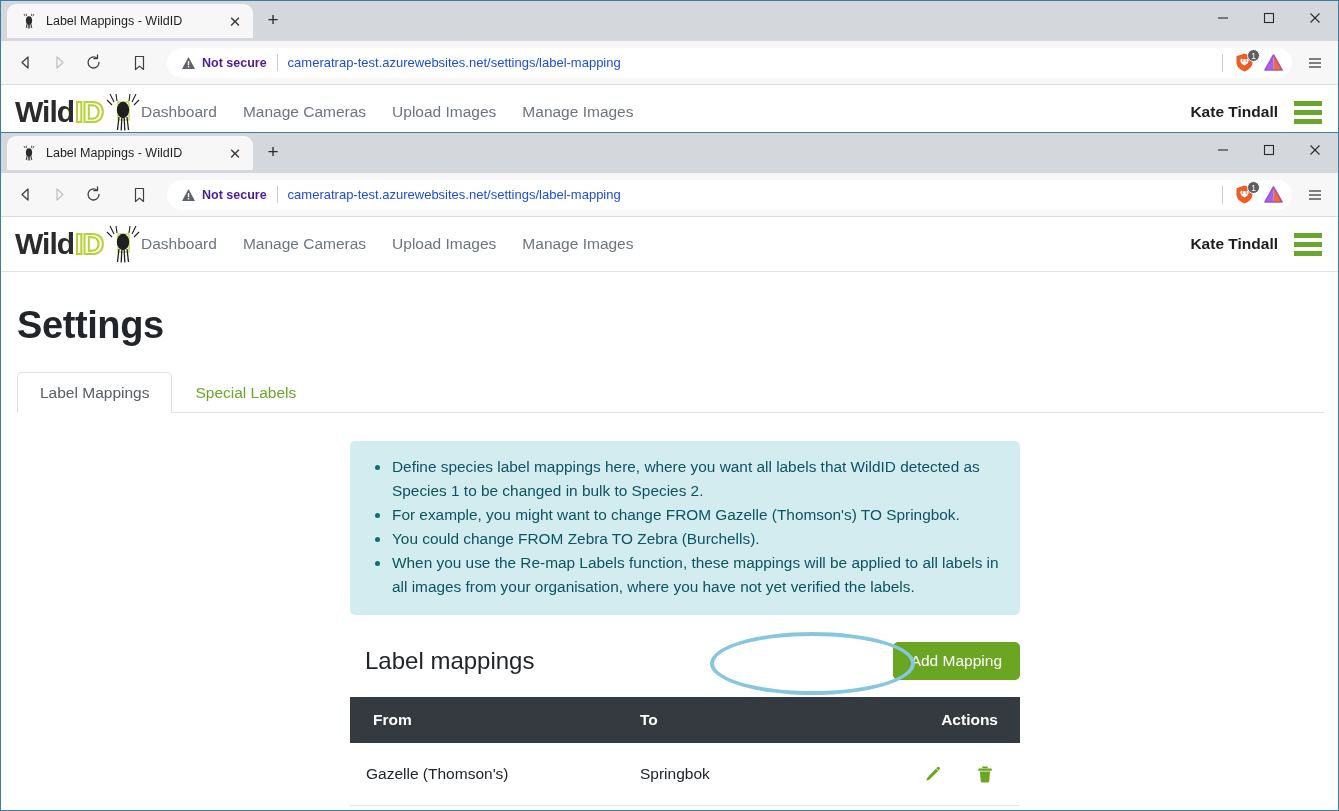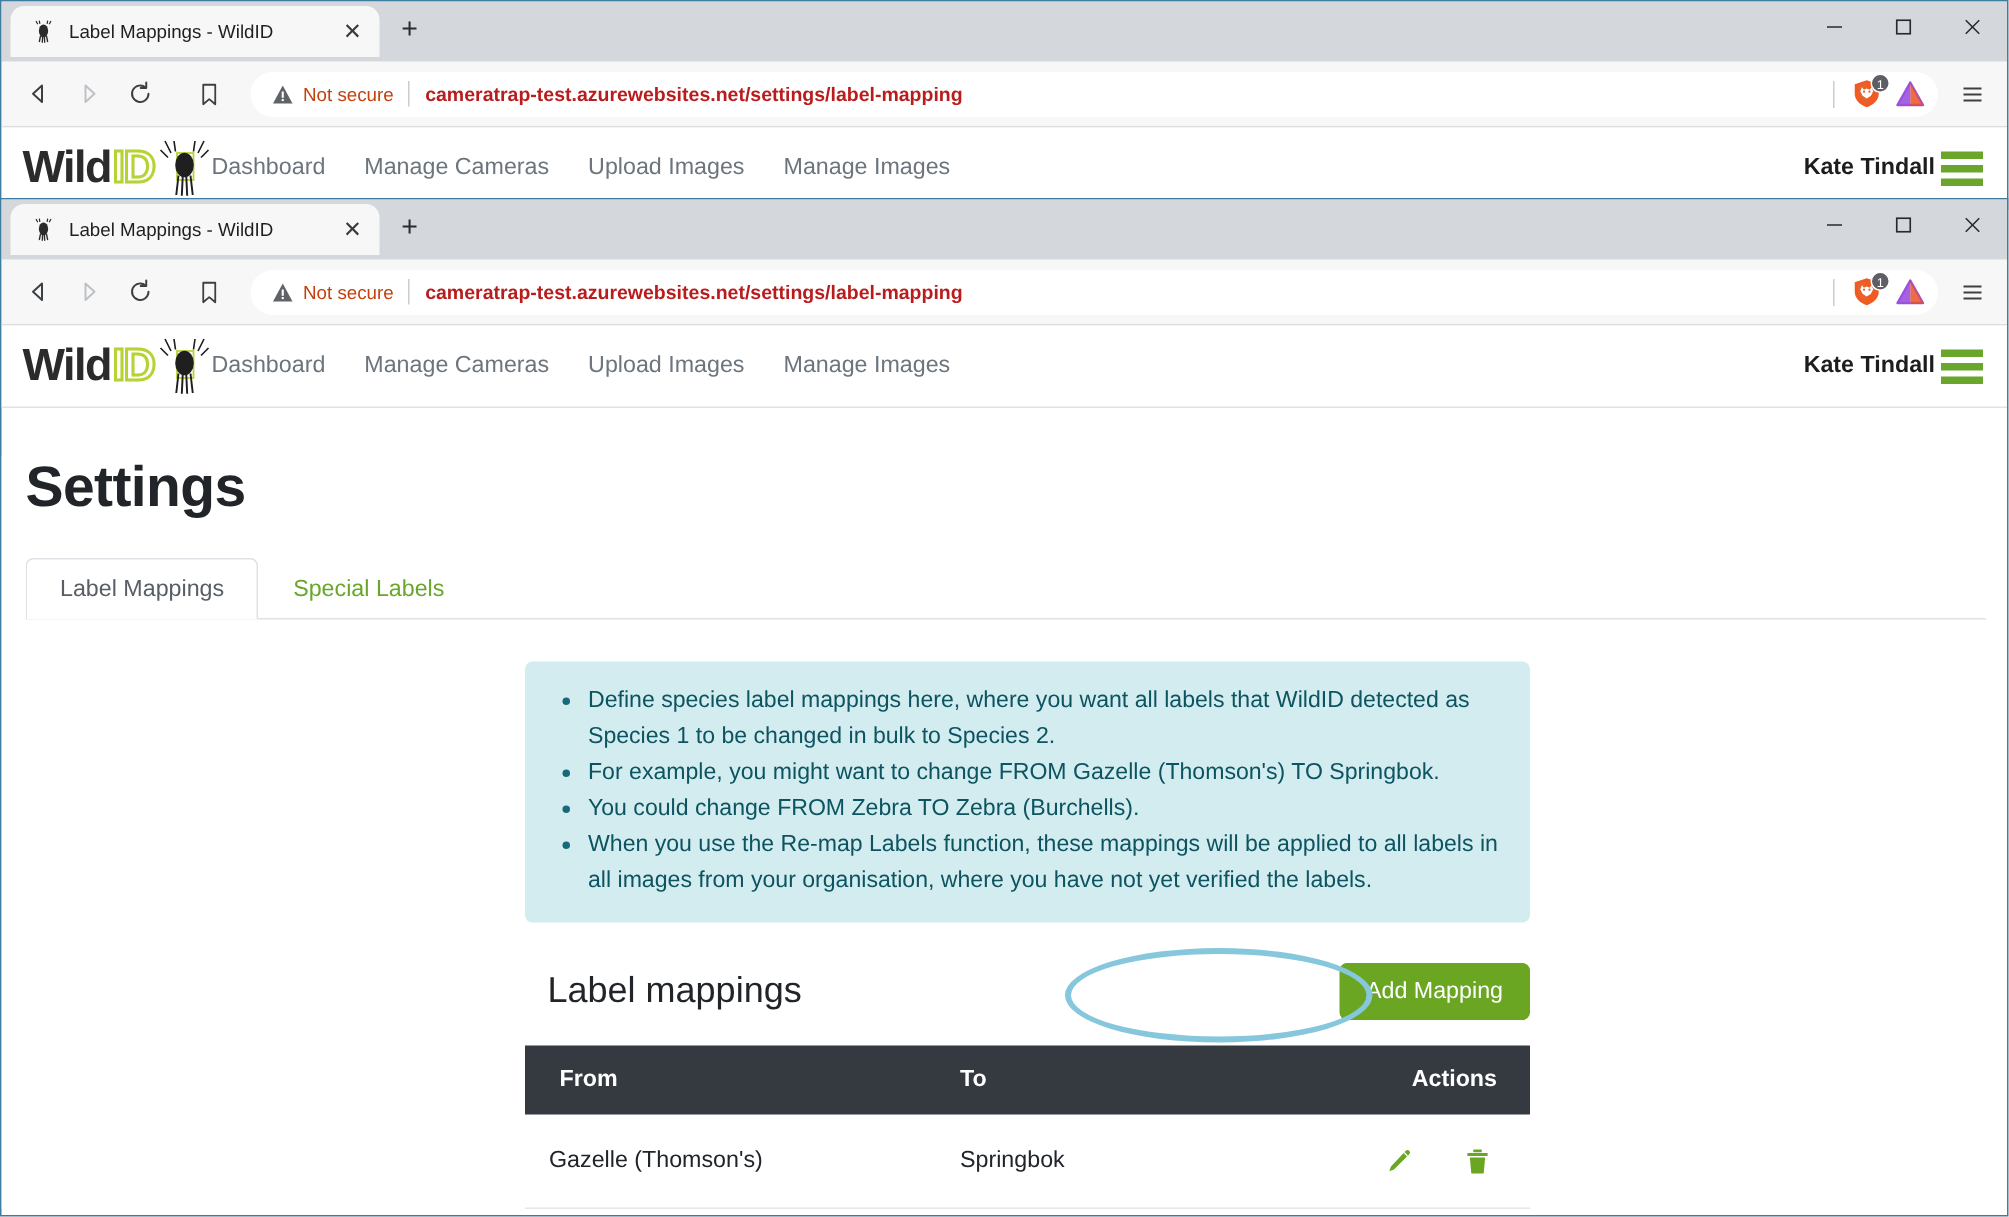--- a/index.html
+++ b/index.html
@@ -114,36 +114,36 @@
   }
   .not-secure-group {
     display: flex;
     align-items: center;
     gap: 6px;
     flex: 0 0 auto;
   }
   .warn-icon { display: flex; align-items: center; color: #5f6368; }
   .not-secure-text {
     font-size: 12.5px;
-    color: #c2410c;
-    white-space: nowrap;
+    color: #4c1d95;
+    white-space: nowrap;
+    font-weight: bold;
   }
   .omnibox-sep {
     width: 1px; height: 17px;
     background: #c9ccd1;
     margin: 0 10px;
     flex: 0 0 auto;
   }
   .url-text {
     font-size: 13px;
-    color: #b91c1c;
+    color: #1d4ed8;
     white-space: nowrap;
     overflow: hidden;
     flex: 1 1 auto;
-    font-weight: bold;
   }
   .omnibox-right {
     display: flex;
     align-items: center;
     gap: 7px;
     flex: 0 0 auto;
     padding-right: 2px;
   }
   .omnibox-divider {
     width: 1px; height: 18px;
@@ -190,21 +190,21 @@
   }
   .site-nav a {
     font-size: 15.5px;
     color: #6c757d;
     text-decoration: none;
     white-space: nowrap;
   }
   .user-area {
     display: flex;
     align-items: center;
-    gap: 4px;
+    gap: 16px;
     flex: 0 0 auto;
   }
   .user-name {
     font-size: 15.5px;
     font-weight: bold;
     color: #1d1d1d;
     white-space: nowrap;
   }
   .hamburger { display: flex; flex-direction: column; gap: 4px; }
   .hamburger span {

